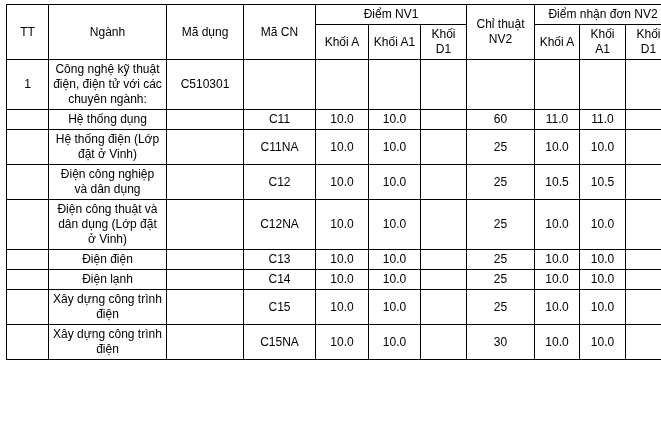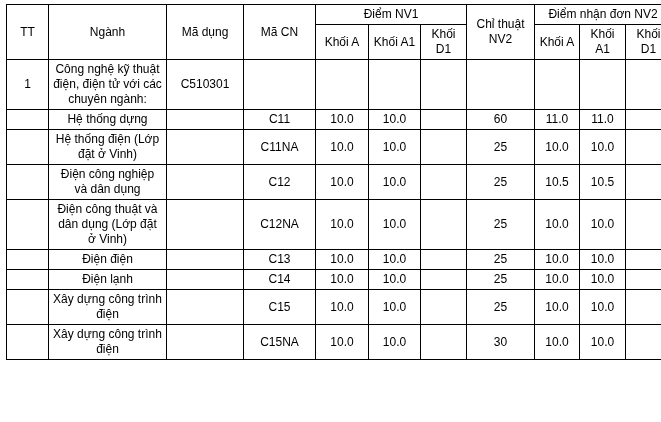--- a/index.html
+++ b/index.html
@@ -106,21 +106,21 @@
         <td class="c-center"></td>
         <td class="c-center"></td>
         <td class="c-center"></td>
         <td class="c-center"></td>
         <td class="c-center"></td>
         <td class="c-center"></td>
         <td class="c-center"></td>
       </tr>
       <tr>
         <td class="c-tt"></td>
-        <td class="c-name">Hệ thống dựng</td>
+        <td class="c-name">Hệ thống dụng</td>
         <td class="c-center"></td>
         <td class="c-center">C11</td>
         <td class="c-center">10.0</td>
         <td class="c-center">10.0</td>
         <td class="c-center"></td>
         <td class="c-center">60</td>
         <td class="c-center">11.0</td>
         <td class="c-center">11.0</td>
         <td class="c-center"></td>
       </tr>

